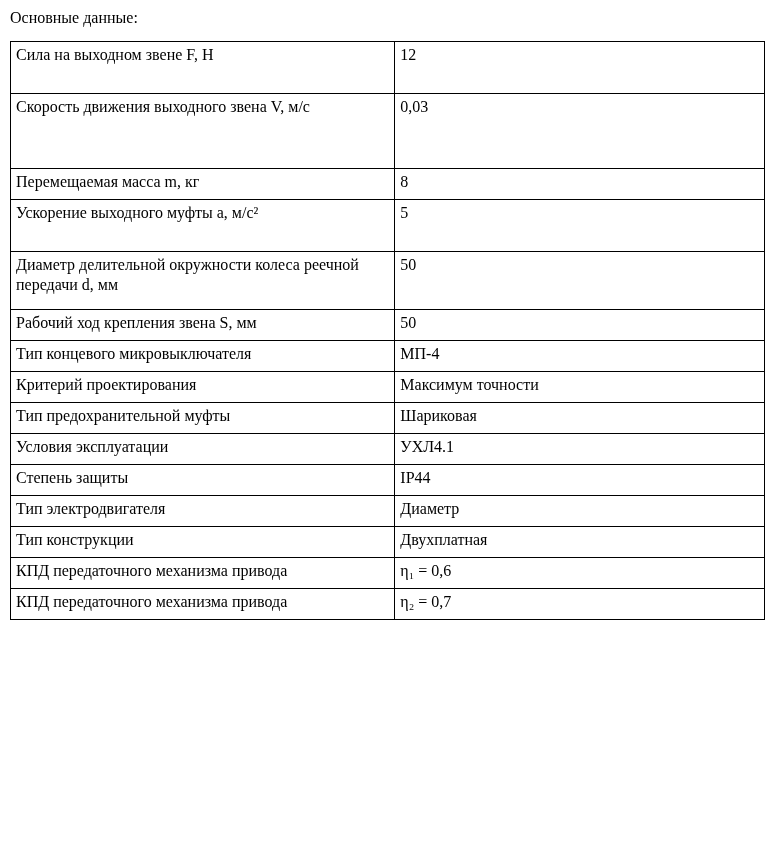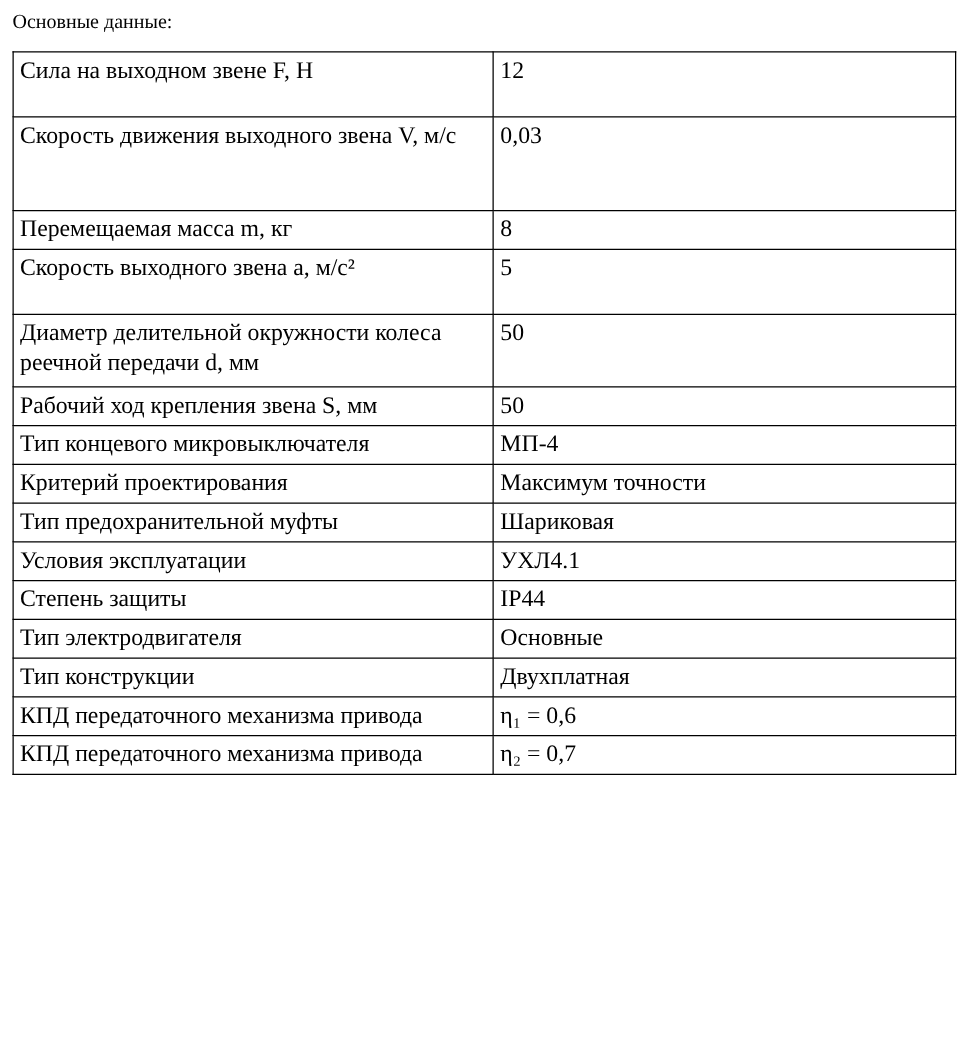--- a/index.html
+++ b/index.html
@@ -25,21 +25,21 @@
   }
   table.data-table {
     border-collapse: collapse;
     width: 755px;
     table-layout: fixed;
   }
   table.data-table td {
     border: 1px solid #000000;
     vertical-align: top;
     padding: 3px 6px 3px 5px;
-    font-size: 19px;
+    font-size: 16px;
     line-height: 1.25;
     word-wrap: break-word;
   }
   td.col-label { width: 51%; }
   td.col-value { width: 49%; }
 
   
   tr.rh-52 { height: 52px; }
   tr.rh-75 { height: 75px; }
   tr.rh-58 { height: 58px; }
@@ -61,21 +61,21 @@
       </tr>
       <tr class="rh-75">
         <td class="col-label">Скорость движения выходного звена V, м/с</td>
         <td class="col-value">0,03</td>
       </tr>
       <tr class="rh-31">
         <td class="col-label">Перемещаемая масса m, кг</td>
         <td class="col-value">8</td>
       </tr>
       <tr class="rh-52">
-        <td class="col-label">Скорость выходного звена a, м/с²</td>
+        <td class="col-label">Ускорение выходного муфты a, м/с²</td>
         <td class="col-value">5</td>
       </tr>
       <tr class="rh-58">
         <td class="col-label">Диаметр делительной окружности колеса реечной передачи d, мм</td>
         <td class="col-value">50</td>
       </tr>
       <tr class="rh-31">
         <td class="col-label">Рабочий ход крепления звена S, мм</td>
         <td class="col-value">50</td>
       </tr>
@@ -94,21 +94,21 @@
       <tr class="rh-31">
         <td class="col-label">Условия эксплуатации</td>
         <td class="col-value">УХЛ4.1</td>
       </tr>
       <tr class="rh-31">
         <td class="col-label">Степень защиты</td>
         <td class="col-value">IP44</td>
       </tr>
       <tr class="rh-31">
         <td class="col-label">Тип электродвигателя</td>
-        <td class="col-value">Основные</td>
+        <td class="col-value">Диаметр</td>
       </tr>
       <tr class="rh-31">
         <td class="col-label">Тип конструкции</td>
         <td class="col-value">Двухплатная</td>
       </tr>
       <tr class="rh-31">
         <td class="col-label">КПД передаточного механизма привода</td>
         <td class="col-value">η₁ = 0,6</td>
       </tr>
       <tr class="rh-31">

